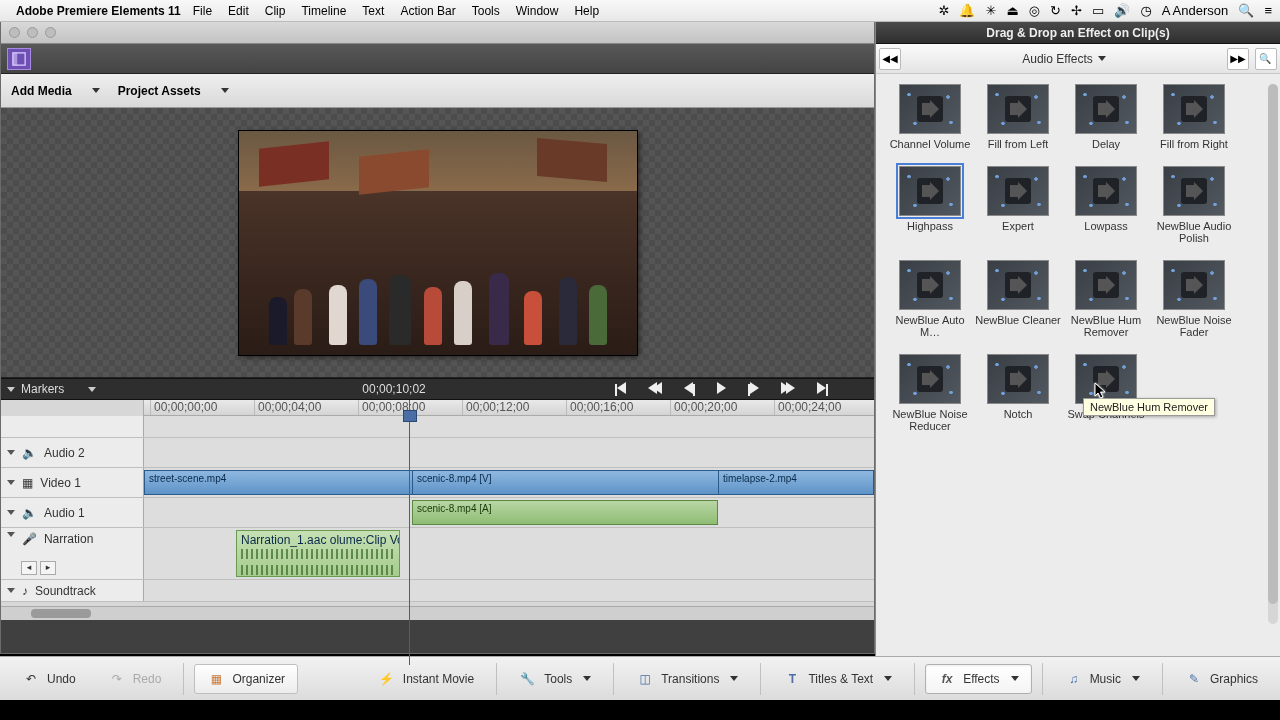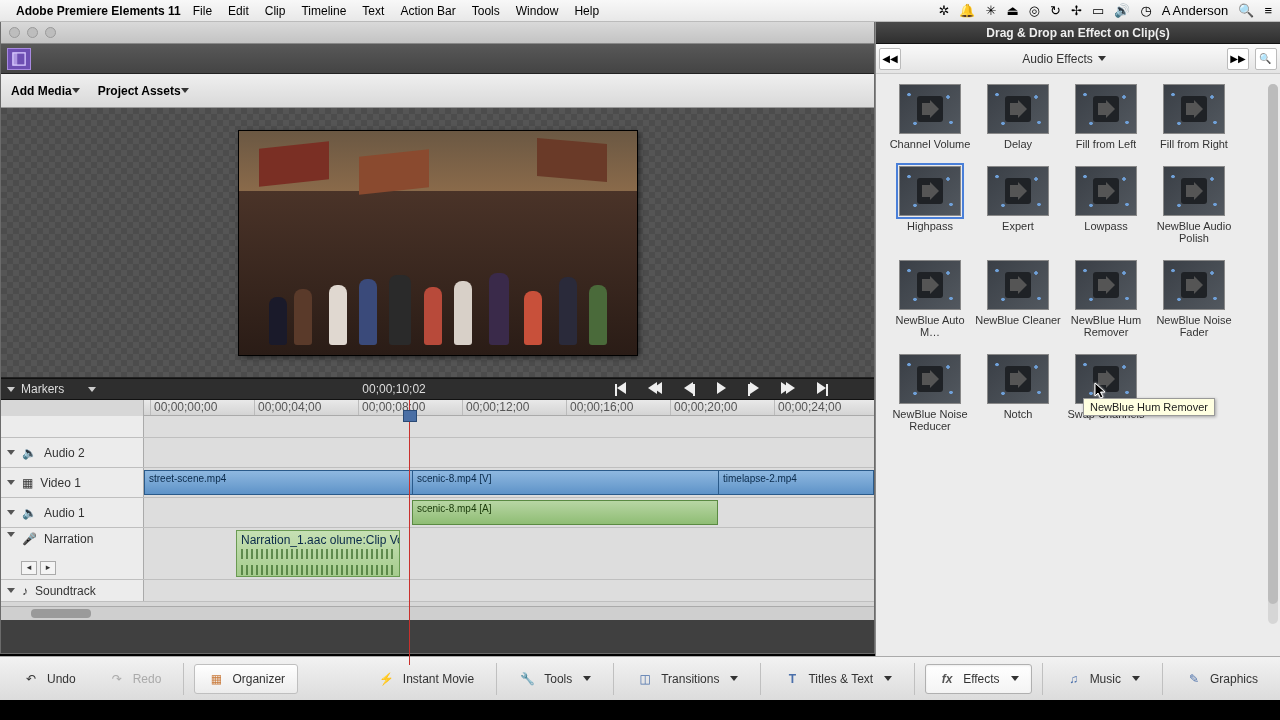--- a/index.html
+++ b/index.html
@@ -18,21 +18,21 @@
 .tlight { width:11px;height:11px;border-radius:50%; background:#bdbdbd; border:1px solid #9a9a9a;}
 .app-shell { position:absolute; top:22px; left:0; width:875px; height:632px; background:#404040; border:1px solid #6b6b6b; border-top:none;}
 
 
 .topstrip { height:30px; background:linear-gradient(#585858,#444); border-bottom:1px solid #222; display:flex; align-items:center; padding-left:6px;}
 .panel-toggle { width:24px; height:22px; background:#6e4fb3; border:1px solid #a88ae0; display:flex; align-items:center; justify-content:center;}
 .panel-toggle svg{width:14px;height:14px;}
 
 
 .toolbar2 { height:34px; background:linear-gradient(#efefef,#d9d9d9); display:flex; align-items:center; padding:0 10px; border-bottom:1px solid #999;}
-.toolbar2 .ddlabel { font-weight:bold; font-size:14px; margin-right:18px; cursor:default; display:flex; align-items:center; gap:0;}
+.toolbar2 .ddlabel { font-weight:bold; font-size:14px; margin-right:18px; cursor:default; display:flex; align-items:center; gap:20px;}
 .toolbar2 .tabs { margin-left:auto; display:flex; gap:6px; }
 .toolbar2 .tab { padding:6px 18px; font-size:14px; color:#444; border-radius:4px;}
 .toolbar2 .tab.active { background:#4a4a4a; color:#fff; }
 .caret { display:inline-block; border-left:4px solid transparent; border-right:4px solid transparent; border-top:5px solid #333;}
 
 
 .monitor-area { height:270px; background:repeating-conic-gradient(#555 0 25%,#4c4c4c 0 50%) 0 0/12px 12px; display:flex; align-items:center; justify-content:center; border-bottom:1px solid #222;}
 .monitor { width:398px; height:224px; background:#3a2a22; position:relative; box-shadow:0 0 0 1px #000, 2px 2px 6px rgba(0,0,0,.6);}
 .monitor .sky{position:absolute;top:0;left:0;right:0;height:60px;background:linear-gradient(#6b5843,#8a6a4a);}
 .monitor .street{position:absolute;top:60px;left:0;right:0;bottom:0;background:linear-gradient(#4a3328,#2a1c16);}
@@ -304,28 +304,28 @@
             <div class="dots"></div>
             <div class="spk2"></div>
           </div>
           <div class="fxlabel">Channel Volume</div>
         </div>
         <div class="fxitem">
           <div class="fxthumb">
             <div class="dots"></div>
             <div class="spk2"></div>
           </div>
+          <div class="fxlabel">Fill from Left</div>
+        </div>
+        <div class="fxitem">
+          <div class="fxthumb">
+            <div class="dots"></div>
+            <div class="spk2"></div>
+          </div>
           <div class="fxlabel">Delay</div>
-        </div>
-        <div class="fxitem">
-          <div class="fxthumb">
-            <div class="dots"></div>
-            <div class="spk2"></div>
-          </div>
-          <div class="fxlabel">Fill from Left</div>
         </div>
         <div class="fxitem">
           <div class="fxthumb">
             <div class="dots"></div>
             <div class="spk2"></div>
           </div>
           <div class="fxlabel">Fill from Right</div>
         </div>
       </div>
       <div class="fxrow">

